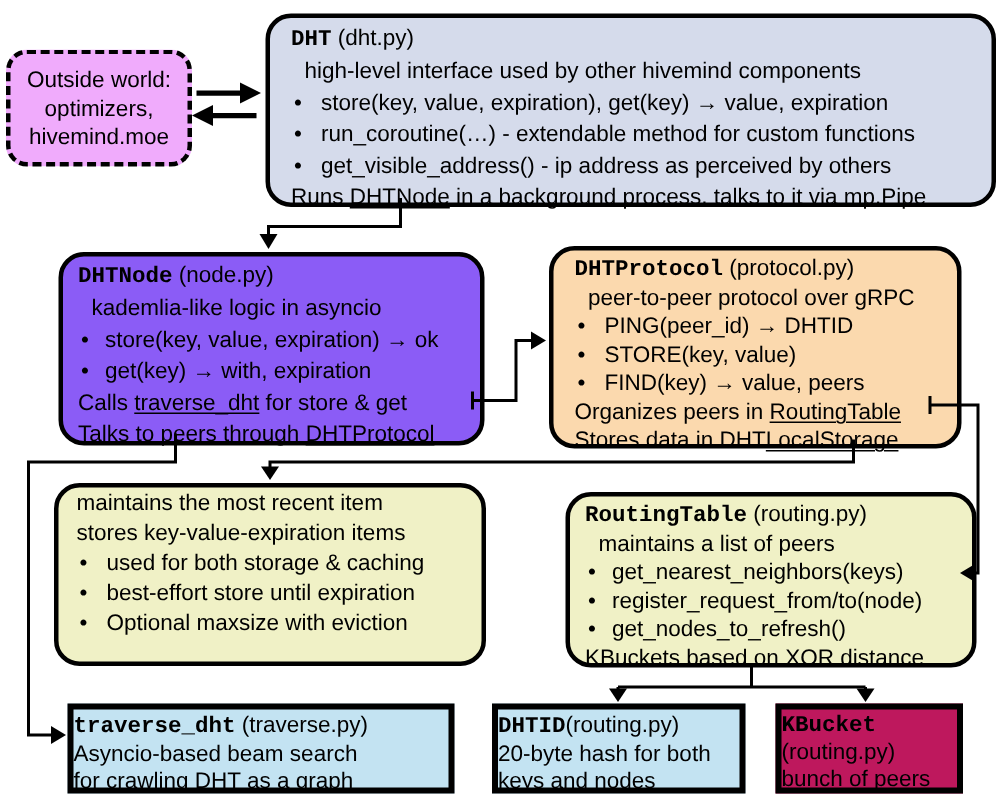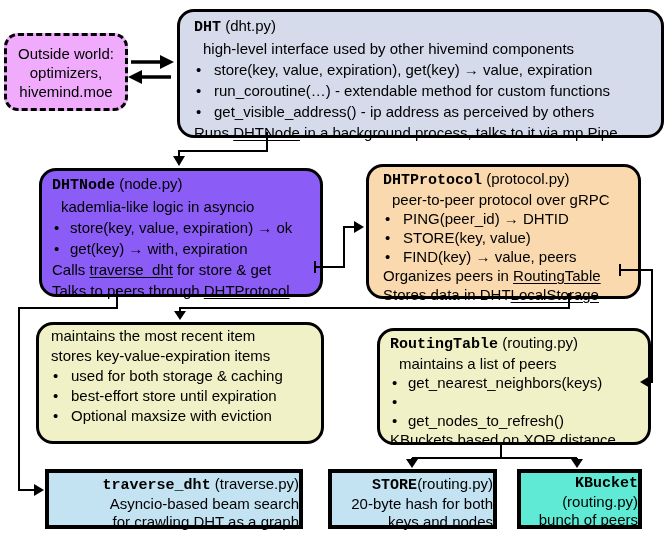--- a/index.html
+++ b/index.html
@@ -8,21 +8,21 @@
     position:relative; width:672px; height:533px; background:#ffffff;
     font-family:"Liberation Sans","DejaVu Sans",sans-serif; color:#000;
     font-size:15px; overflow:hidden;
   }
   .box {
     position:absolute; border:3.5px solid #000; border-radius:17px;
     z-index:1; white-space:nowrap;
   }
   .leaf {
     position:absolute; border:4px solid #000; border-radius:0;
-    z-index:1; text-align:right; white-space:nowrap;
+    z-index:1; text-align:left; white-space:nowrap;
   }
   .dashedbox {
     position:absolute; border:3px dashed #000; border-radius:14px;
     background:#f0abfc; z-index:1; text-align:center; white-space:nowrap;
   }
   .b { font-weight:700;font-family:Liberation Mono, monospace; }
   .i { }
   .u { text-decoration:underline; text-decoration-thickness:1.4px; text-underline-offset:2px; }
   .line { white-space:nowrap; }
   .indent { padding-left:9px; }
@@ -31,21 +31,21 @@
   .bm.n { width:18px; flex:0 0 18px; }
 
   #dht        { left:177px; top:9px;   width:487px; height:129px; background:#d5dbeb; padding:3px 8px 0 14px; line-height:21px; }
   #outside    { left:4px;   top:33px;  width:124px; height:78px;  padding-top:8px; line-height:19px; }
   #dhtnode    { left:39px;  top:168px; width:284px; height:129px; background:#8b5cf6; padding:2px 6px 0 10px; line-height:21px; }
   #dhtprotocol{ left:366px; top:164px; width:275px; height:135px; background:#fbd9ae; padding:2px 6px 0 14px; line-height:19px; }
   #localstorage{ left:36px; top:322px; width:288px; height:122px; background:#f0f1c6; padding:1px 6px 0 12px; line-height:20px; }
   #routingtable{ left:365px;top:328px; width:274px; height:117px; background:#f0f1c6; padding:2px 6px 0 10px; line-height:19px;margin-left:12px; }
   #traverse   { left:45px;  top:469px; width:258px; height:60px;  background:#c3e3f2; padding-top:2px; line-height:18px; }
   #dhtid      { left:328px; top:469px; width:169px; height:60px;  background:#c3e3f2; padding-top:2px; line-height:18px; }
-  #kbucket    { left:517px; top:469px; width:125px; height:60px;  background:#5eead4; padding-top:2px; line-height:18px; }
+  #kbucket    { left:517px; top:469px; width:125px; height:60px;  background:#be185d; padding-top:2px; line-height:18px; }
 
   svg.wires { position:absolute; left:0; top:0; z-index:5; pointer-events:none; }
   svg.wires path { fill:none; stroke:#000; stroke-width:2; }
   svg.wires path.thick { stroke-width:3.5; }
   svg.wires polygon { fill:#000; stroke:none; }
 </style>
 </head>
 <body>
 
 <div class="canvas">
@@ -127,36 +127,37 @@
 
   <div class="box" id="routingtable">
     <div class="line"><span class="b">RoutingTable</span><span> (routing.py)</span></div>
     <div class="line i indent">maintains a list of peers</div>
     <div class="bullet">
         <span class="bm n">•</span>
         <span>get_nearest_neighbors(keys)</span>
       </div>
     <div class="bullet">
         <span class="bm n">•</span>
+        <span>register_request_from/to(node)</span>
       </div>
     <div class="bullet">
         <span class="bm n">•</span>
         <span>get_nodes_to_refresh()</span>
       </div>
     <div class="line">KBuckets based on XOR distance</div>
   </div>
 
   <div class="leaf" id="traverse">
     <div class="line"><span class="b">traverse_dht</span><span> (traverse.py)</span></div>
     <div class="line">Asyncio-based beam search</div>
     <div class="line">for crawling DHT as a graph</div>
   </div>
 
   <div class="leaf" id="dhtid">
-    <div class="line"><span class="b">STORE</span><span>(routing.py)</span></div>
+    <div class="line"><span class="b">DHTID</span><span>(routing.py)</span></div>
     <div class="line">20-byte hash for both</div>
     <div class="line">keys and nodes</div>
   </div>
 
   <div class="leaf" id="kbucket">
     <div class="line b">KBucket</div>
     <div class="line">(routing.py)</div>
     <div class="line">bunch of peers</div>
   </div>
 

